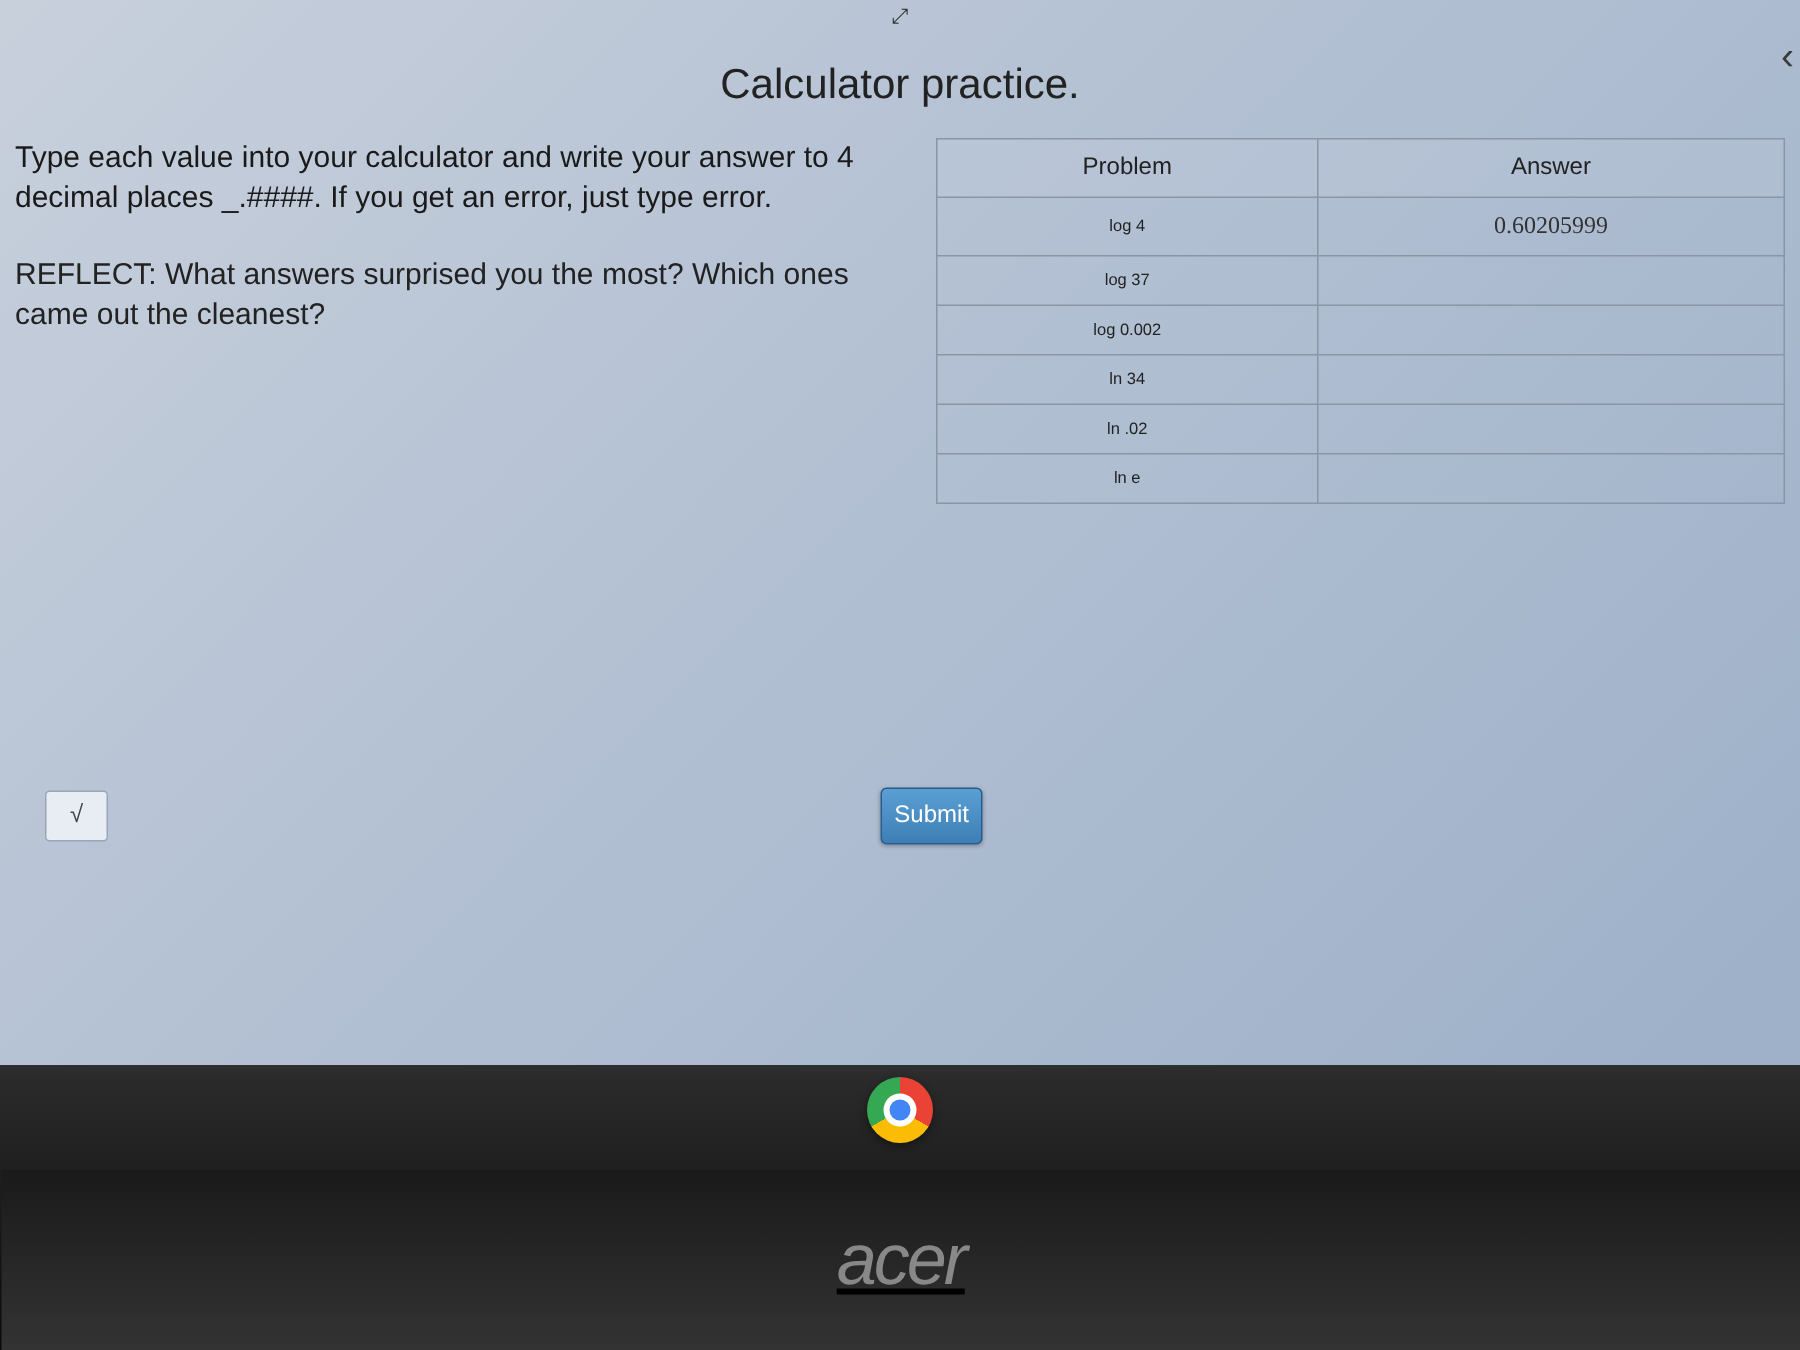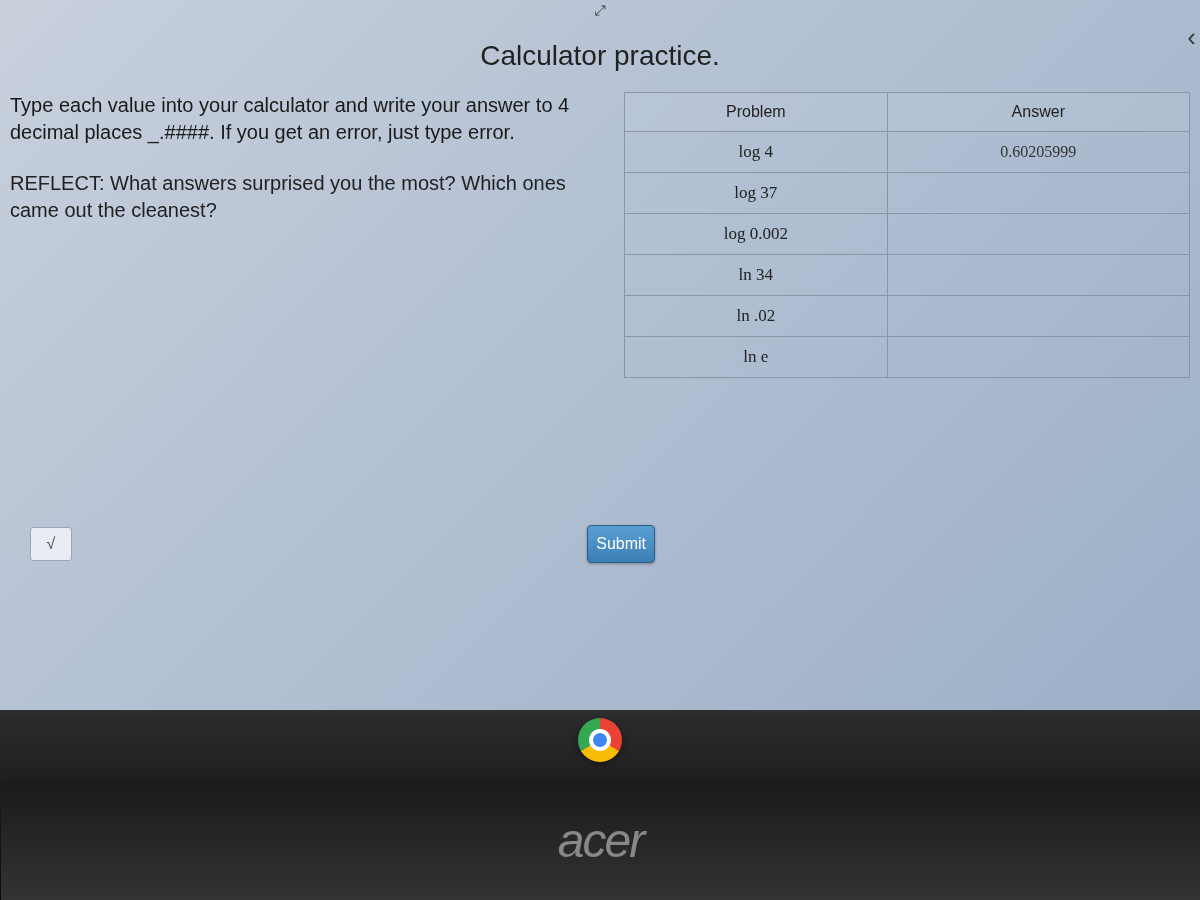--- a/index.html
+++ b/index.html
@@ -73,22 +73,22 @@
       text-align: center;
       font-size: 16px;
       color: #222;
       font-weight: 400;
     }
     th {
       font-weight: 400;
       background: rgba(200,210,225,0.2);
     }
     td.problem {
-      font-family: Liberation Serif, serif;
-      font-size: 17px;
+      font-family: Liberation Sans, sans-serif;
+      font-size: 11px;
     }
     td.answer {
       font-family: "Times New Roman", serif;
       font-size: 16px;
       color: #333;
     }
     .bottom-controls {
       position: absolute;
       top: 525px;
       left: 30px;
@@ -161,20 +161,21 @@
     .bezel-bottom {
       position: absolute;
       bottom: 0;
       left: 1px;
       right: 0;
       height: 120px;
       background: linear-gradient(180deg, #1a1a1a 0%, #333 100%);
       display: flex;
       align-items: center;
       justify-content: center;
+      text-decoration: underline;
     }
     .brand {
       font-family: Arial, sans-serif;
       font-size: 48px;
       font-style: italic;
       font-weight: 400;
       color: #888;
       letter-spacing: -2px;
     }
     .right-edge-icon {

